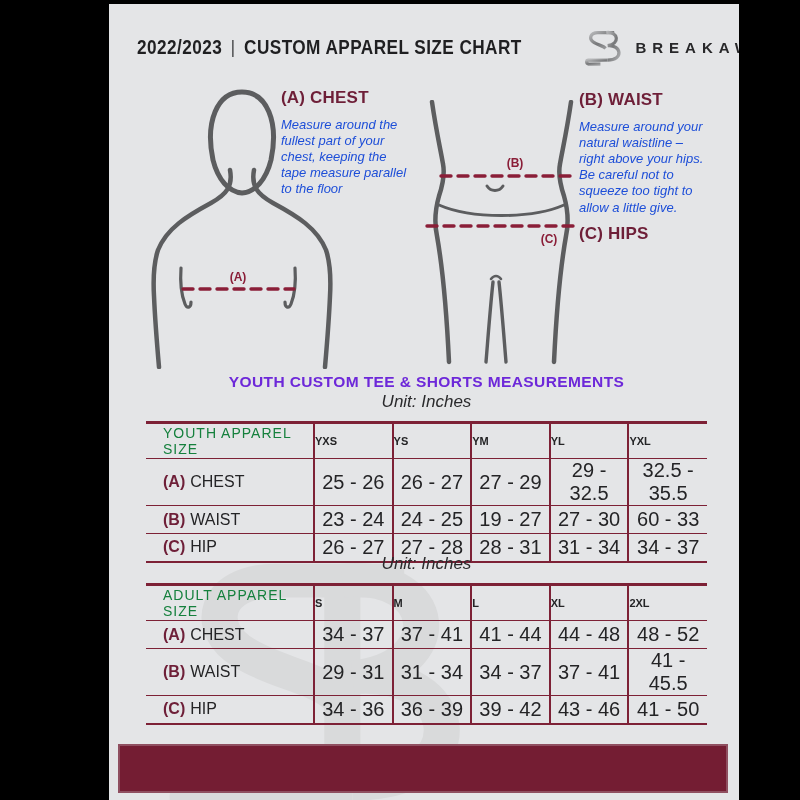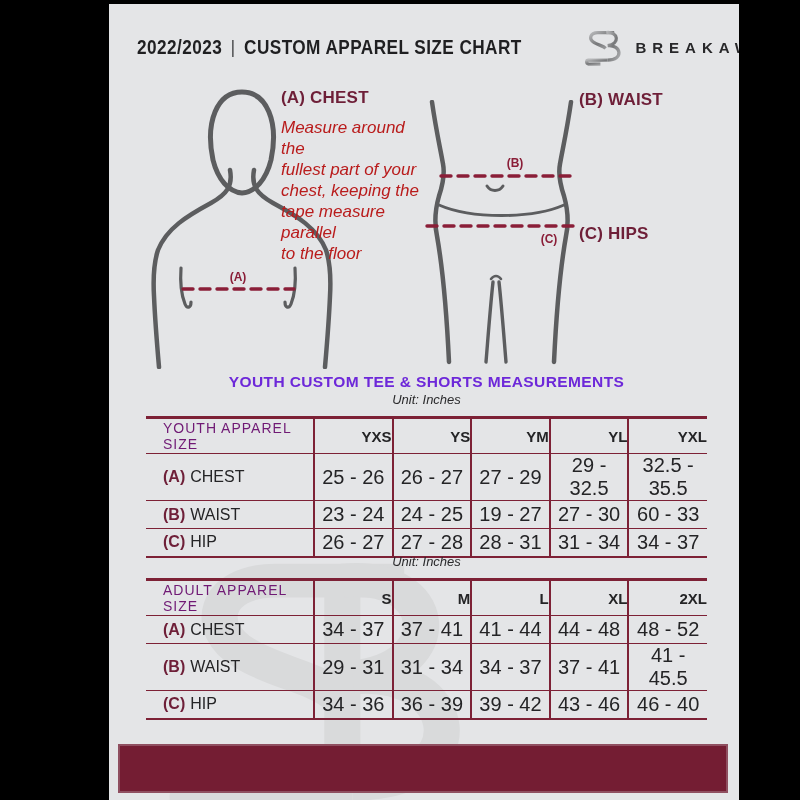--- a/index.html
+++ b/index.html
@@ -29,33 +29,33 @@
   .brand-text{font-weight:700;font-size:15px;letter-spacing:6px;color:#28282a;white-space:nowrap;}
   .logo-svg{display:block;}
 
   
   .fig{position:absolute;z-index:1;}
   .fig path,.fig ellipse,.fig line{fill:none;stroke:var(--fig);stroke-linecap:round;}
   .dash{stroke:var(--maroon-dash) !important;stroke-width:3.4;stroke-dasharray:10 7;stroke-linecap:butt;}
   .fig-label{fill:var(--maroon-dash);font-weight:700;font-size:12px;font-family:"Liberation Sans",sans-serif;}
   .inst{position:absolute;z-index:1;}
   .inst h3{margin:0 0 9px 0;font-size:17px;font-weight:700;color:var(--maroon);letter-spacing:.2px;}
-  .inst p{margin:0;font-style:italic;font-size:17px;line-height:1.24;color:#b91c1c;white-space:pre-line;}
+  .inst p{margin:0;font-style:italic;font-size:13px;line-height:1.24;color:#1d4ed8;white-space:pre-line;}
 
   
   .section{position:absolute;left:37px;width:561px;z-index:1;}
   .section h2{margin:0;text-align:center;font-size:15.5px;font-weight:700;color:#6d28d9;letter-spacing:.4px;}
-  .section .unit{margin:1px 0 9px 0;text-align:center;font-style:italic;font-size:13px;color:#2a2a2c;}
+  .section .unit{margin:1px 0 9px 0;text-align:center;font-style:italic;font-size:17px;color:#2a2a2c;}
   table.size-table{width:561px;border-collapse:collapse;table-layout:fixed;
                    border-top:3px solid var(--maroon-line);border-bottom:2px solid var(--maroon-line);}
   .size-table th,.size-table td{border-bottom:1.5px solid var(--maroon-line);padding:0;color:var(--ink);}
   .size-table th:not(:first-child),.size-table td:not(:first-child){border-left:2px solid var(--maroon-line);}
   .size-table col.label-col{width:168px;}
-  .size-table th{height:36px;font-size:15px;font-weight:700;text-align:right;}
-  .size-table th.label-col{font-weight:400;font-size:14px;letter-spacing:1px;text-align:left;padding-left:17px;color:#701a75;}
+  .size-table th{height:36px;font-size:11px;font-weight:700;text-align:left;}
+  .size-table th.label-col{font-weight:400;font-size:14px;letter-spacing:1px;text-align:left;padding-left:17px;color:#15803d;}
   .size-table td{height:28px;font-size:20px;text-align:center;}
   .size-table td.label-col{text-align:left;padding-left:17px;font-size:16px;}
   .prefix{color:var(--maroon);font-weight:700;margin-right:5px;}
 
   
   .watermark{position:absolute;left:58px;top:538px;z-index:0;}
   .watermark path{fill:none;stroke:var(--wm);stroke-width:7;}
   .footer-bar{position:absolute;left:9px;top:740px;width:610px;height:49px;
               background:var(--footer);border:2px solid #8f4f60;z-index:2;}
 </style>
@@ -119,20 +119,26 @@
       <path d="M 74,182 C 71,210 69,238 67,262" stroke-width="3.4"></path>
       <path d="M 80,182 C 83,210 85,238 87,262" stroke-width="3.4"></path>
       <line class="dash" x1="22" y1="76" x2="152" y2="76"></line>
       <text class="fig-label" x="96" y="67" text-anchor="middle">(B)</text>
       <line class="dash" x1="8" y1="126" x2="155" y2="126"></line>
       <text class="fig-label" x="130" y="143" text-anchor="middle">(C)</text>
     </svg>
 
     <div class="inst" style="left:470px;top:86px;width:155px">
       <h3>(B) WAIST</h3>
+      <p>Measure around your
+natural waistline –
+right above your hips.
+Be careful not to
+squeeze too tight to
+allow a little give.</p>
     </div>
 
     <div class="inst" style="left:470px;top:220px;width:158px">
       <h3>(C) HIPS</h3>
     </div>
 
     <svg class="watermark" width="330" height="290" viewBox="0 0 64 60" preserveAspectRatio="none">
       <path d="M 46,8 H 21 C 9,8 7,18 15,23 C 21,27 29,28 33,32"></path>
       <path d="M 34,8 V 50"></path>
       <path d="M 34,8 C 53,6 55,26 36,28 C 57,26 61,50 36,50"></path>
@@ -239,21 +245,21 @@
             <td>41 - 45.5</td>
           </tr>
           <tr>
             <td class="label-col">
               <span class="prefix">(C)</span><span>HIP</span>
             </td>
             <td>34 - 36</td>
             <td>36 - 39</td>
             <td>39 - 42</td>
             <td>43 - 46</td>
-            <td>46 - 40</td>
+            <td>41 - 50</td>
           </tr>
         </tbody>
       </table>
     </div>
 
     <div class="footer-bar"></div>
 
   </div>
 </div>
 

